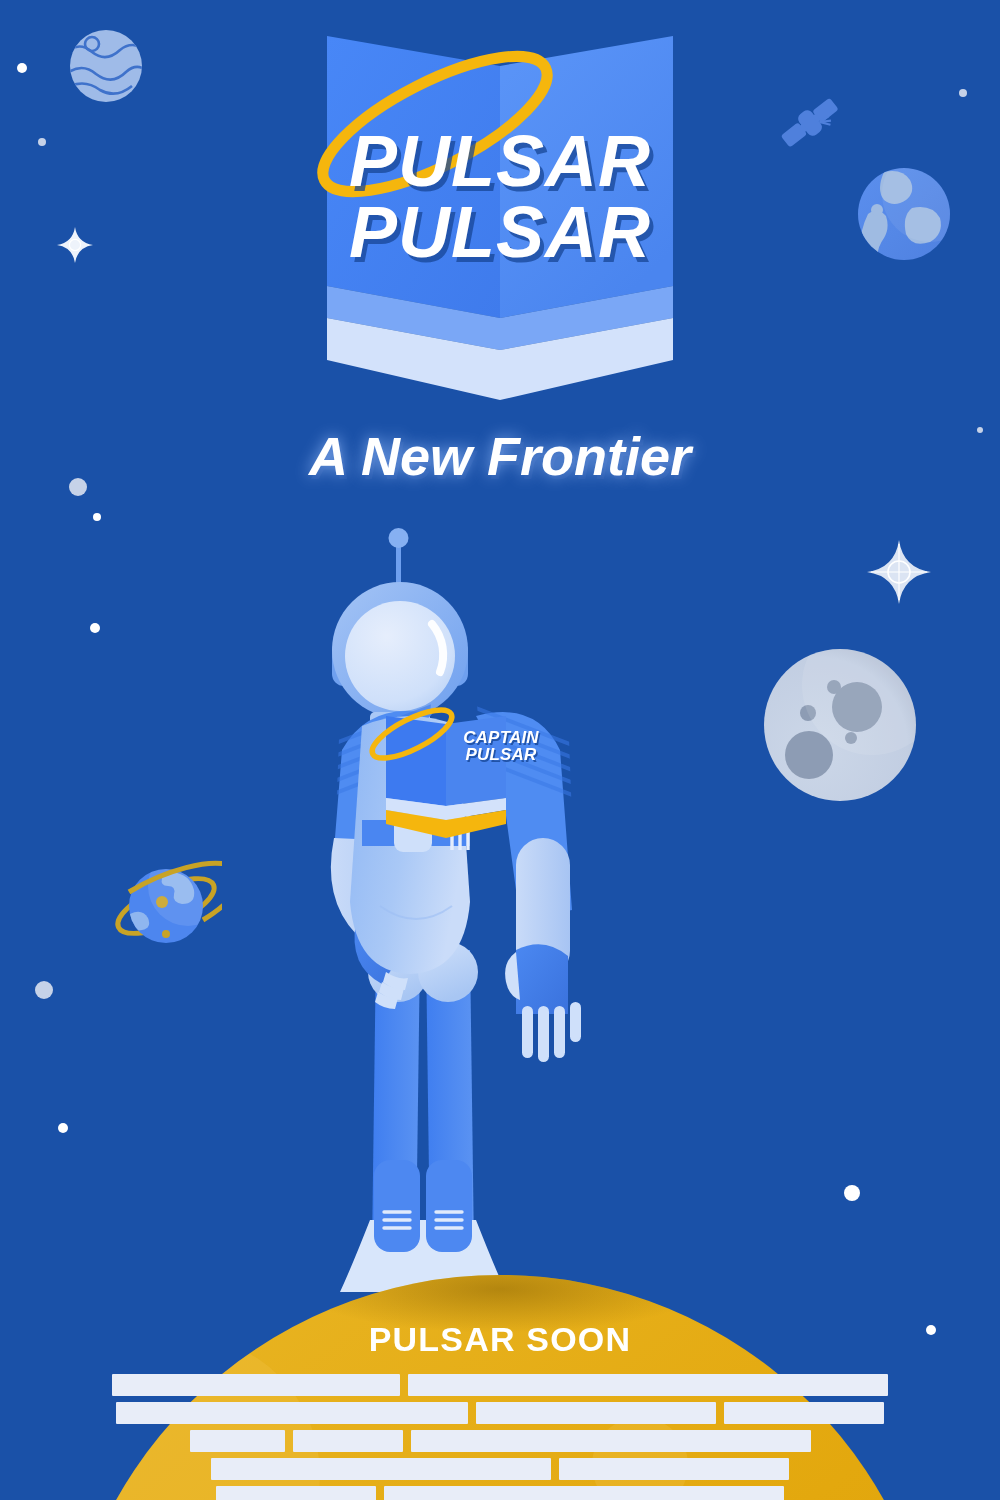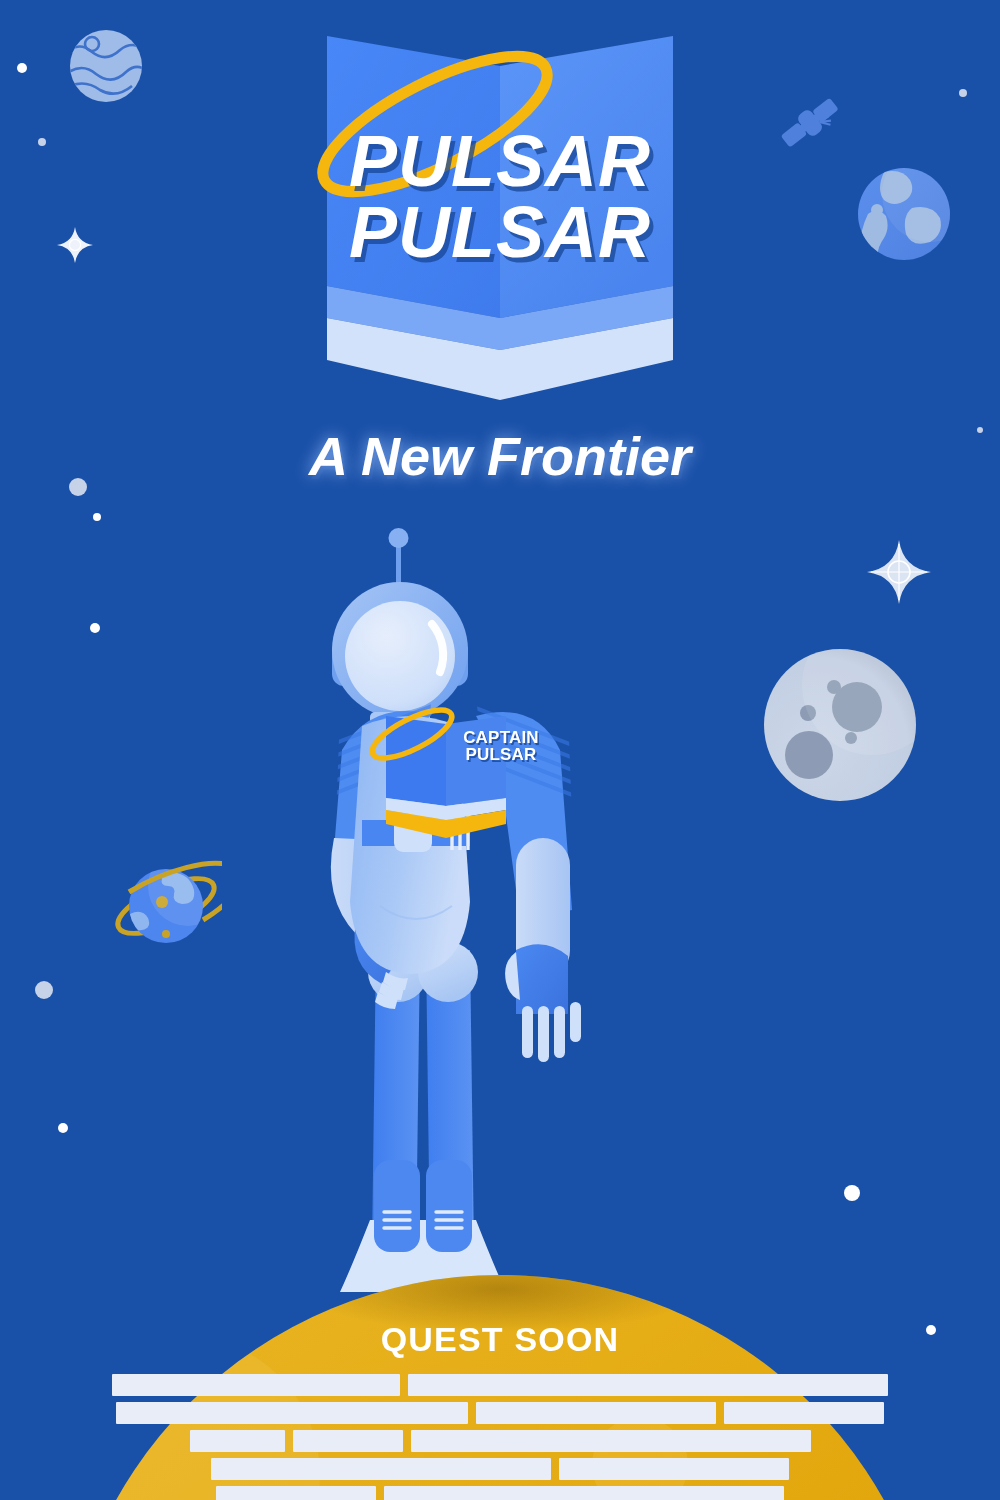--- a/index.html
+++ b/index.html
@@ -61,21 +61,21 @@
   }
 
   
   .astro{ position:absolute; left:300px; top:520px; width:400px; height:800px; }
   .astro svg{ display:block; }
   .chest-text{
     position:absolute;
     left:136px; top:209px;
     width:130px;
     text-align:center;
-    font-size:17px; font-weight:bold; 
+    font-size:17px; font-weight:bold; font-style:italic;
     color:#ffffff; line-height:1.02; letter-spacing:.2px;
     text-shadow:1.5px 1.5px 0 rgba(22,70,150,.8);
     pointer-events:none;
   }
 
   
   .gold-planet{ position:absolute; left:0; top:1245px; width:1000px; height:255px; overflow:hidden; }
   .gold-planet svg{ display:block; }
   .coming-soon{
     position:absolute; left:0; right:0; top:1320px;
@@ -412,21 +412,21 @@
       </defs>
       <ellipse cx="500" cy="470" rx="440" ry="440" fill="url(#gGold)"></ellipse>
       <g clip-path="url(#cpGold)">
         <ellipse cx="500" cy="44" rx="200" ry="44" fill="url(#gShadow)"></ellipse>
         <circle cx="180" cy="230" r="140" fill="#f2c448" opacity="0.30"></circle>
         <circle cx="640" cy="220" r="48" fill="#f2c448" opacity="0.30"></circle>
       </g>
     </svg>
   </div>
 
-  <div class="coming-soon">QUEST SOON</div>
+  <div class="coming-soon">PULSAR SOON</div>
 
   <div class="bars" id="bars">
       <div class="bar-row">
         <div class="bar" style="width: 288px;"></div>
         <div class="bar" style="width: 480px;"></div>
       </div>
       <div class="bar-row">
         <div class="bar" style="width: 352px;"></div>
         <div class="bar" style="width: 240px;"></div>
         <div class="bar" style="width: 160px;"></div>

